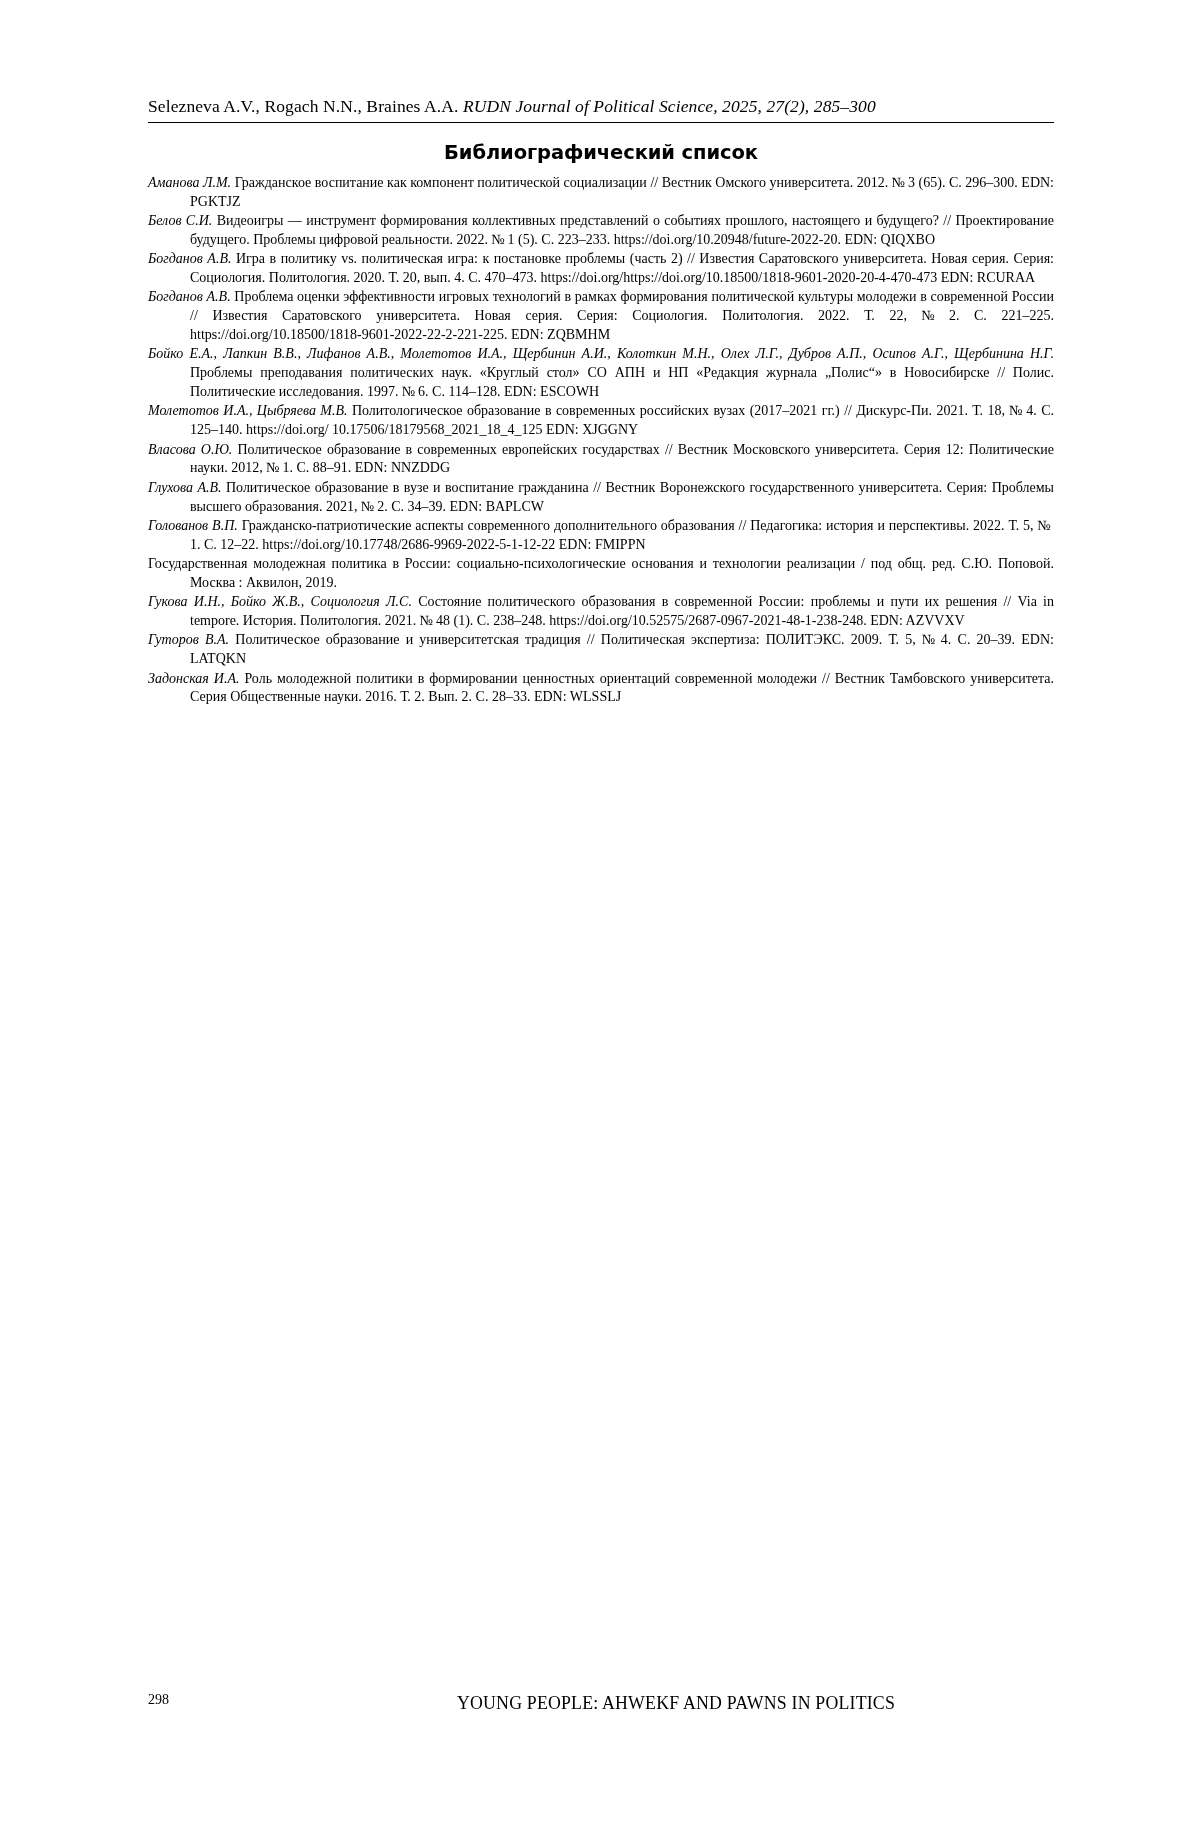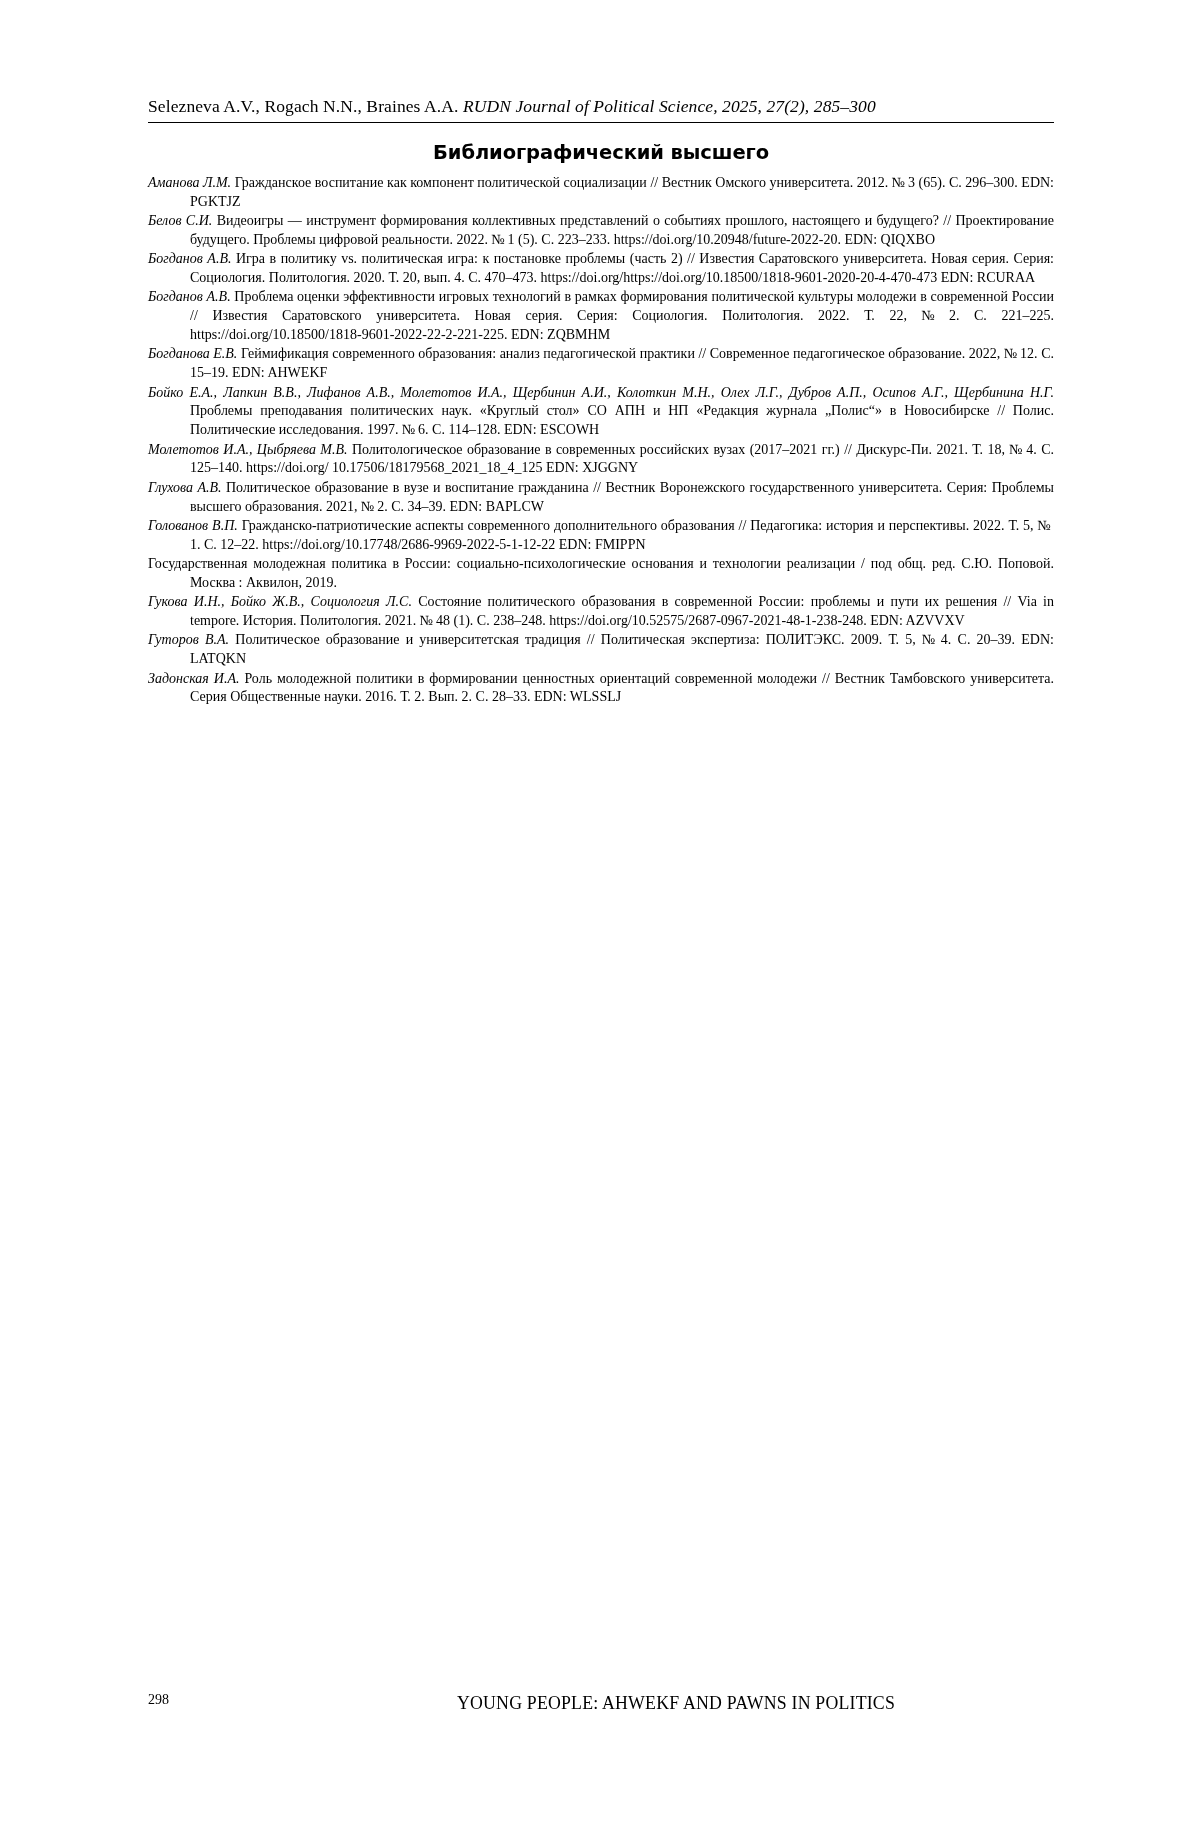--- a/index.html
+++ b/index.html
@@ -100,30 +100,30 @@
 <div class="page">
 
   <div class="content">
 
     <div class="running-head">
       <span>Selezneva A.V., Rogach N.N., Braines A.A.</span>
       <span class="journal">RUDN Journal of Political Science, 2025, 27(2), 285–300</span>
     </div>
     <div class="rule"></div>
 
-    <div class="section-title">Библиографический высшего</div>
+    <div class="section-title">Библиографический список</div>
 
     <div class="ref-list">
       <p class="ref"><i>Аманова Л.М.</i><span> Гражданское воспитание как компонент политической социализации // Вестник Омского университета. 2012. № 3 (65). С. 296–300. EDN: PGKTJZ</span></p>
       <p class="ref"><i>Белов С.И.</i><span> Видеоигры — инструмент формирования коллективных представлений о событиях прошлого, настоящего и будущего? // Проектирование будущего. Проблемы цифровой реальности. 2022. № 1 (5). С. 223–233. https://doi.org/10.20948/future-2022-20. EDN: QIQXBO</span></p>
       <p class="ref"><i>Богданов А.В.</i><span> Игра в политику vs. политическая игра: к постановке проблемы (часть 2) // Известия Саратовского университета. Новая серия. Серия: Социология. Политология. 2020. Т. 20, вып. 4. С. 470–473. https://doi.org/https://doi.org/10.18500/1818-9601-2020-20-4-470-473 EDN: RCURAA</span></p>
       <p class="ref"><i>Богданов А.В.</i><span> Проблема оценки эффективности игровых технологий в рамках формирования политической культуры молодежи в современной России // Известия Саратовского университета. Новая серия. Серия: Социология. Политология. 2022. Т. 22, № 2. С. 221–225. https://doi.org/10.18500/1818-9601-2022-22-2-221-225. EDN: ZQBMHM</span></p>
-      <p class="ref"><i>Богданова Е.В.</i><span> Геймификация современного образования: анализ педагогической практики // Современное педагогическое образование. 2022, № 12. С. 15–19. EDN: AHWEKF</span></p>
       <p class="ref"><i>Бойко Е.А., Лапкин В.В., Лифанов А.В., Молетотов И.А., Щербинин А.И., Колоткин М.Н., Олех Л.Г., Дубров А.П., Осипов А.Г., Щербинина Н.Г.</i><span> Проблемы преподавания политических наук. «Круглый стол» СО АПН и НП «Редакция журнала „Полис“» в Новосибирске // Полис. Политические исследования. 1997. № 6. С. 114–128. EDN: ESCOWH</span></p>
       <p class="ref"><i>Молетотов И.А., Цыбряева М.В.</i><span> Политологическое образование в современных российских вузах (2017–2021 гг.) // Дискурс-Пи. 2021. Т. 18, № 4. С. 125–140. https://doi.org/ 10.17506/18179568_2021_18_4_125 EDN: XJGGNY</span></p>
+      <p class="ref"><i>Власова О.Ю.</i><span> Политическое образование в современных европейских государствах // Вестник Московского университета. Серия 12: Политические науки. 2012, № 1. С. 88–91. EDN: NNZDDG</span></p>
       <p class="ref"><i>Глухова А.В.</i><span> Политическое образование в вузе и воспитание гражданина // Вестник Воронежского государственного университета. Серия: Проблемы высшего образования. 2021, № 2. С. 34–39. EDN: BAPLCW</span></p>
       <p class="ref"><i>Голованов В.П.</i><span> Гражданско-патриотические аспекты современного дополнительного образования // Педагогика: история и перспективы. 2022. Т. 5, № 1. С. 12–22. https://doi.org/10.17748/2686-9969-2022-5-1-12-22 EDN: FMIPPN</span></p>
       <p class="ref"><i></i><span>Государственная молодежная политика в России: социально-психологические основания и технологии реализации / под общ. ред. С.Ю. Поповой. Москва : Аквилон, 2019.</span></p>
       <p class="ref"><i>Гукова И.Н., Бойко Ж.В., Социология Л.С.</i><span> Состояние политического образования в современной России: проблемы и пути их решения // Via in tempore. История. Политология. 2021. № 48 (1). С. 238–248. https://doi.org/10.52575/2687-0967-2021-48-1-238-248. EDN: AZVVXV</span></p>
       <p class="ref"><i>Гуторов В.А.</i><span> Политическое образование и университетская традиция // Политическая экспертиза: ПОЛИТЭКС. 2009. Т. 5, № 4. С. 20–39. EDN: LATQKN</span></p>
       <p class="ref"><i>Задонская И.А.</i><span> Роль молодежной политики в формировании ценностных ориентаций современной молодежи // Вестник Тамбовского университета. Серия Общественные науки. 2016. Т. 2. Вып. 2. С. 28–33. EDN: WLSSLJ</span></p>
     </div>
 
   </div>
 

